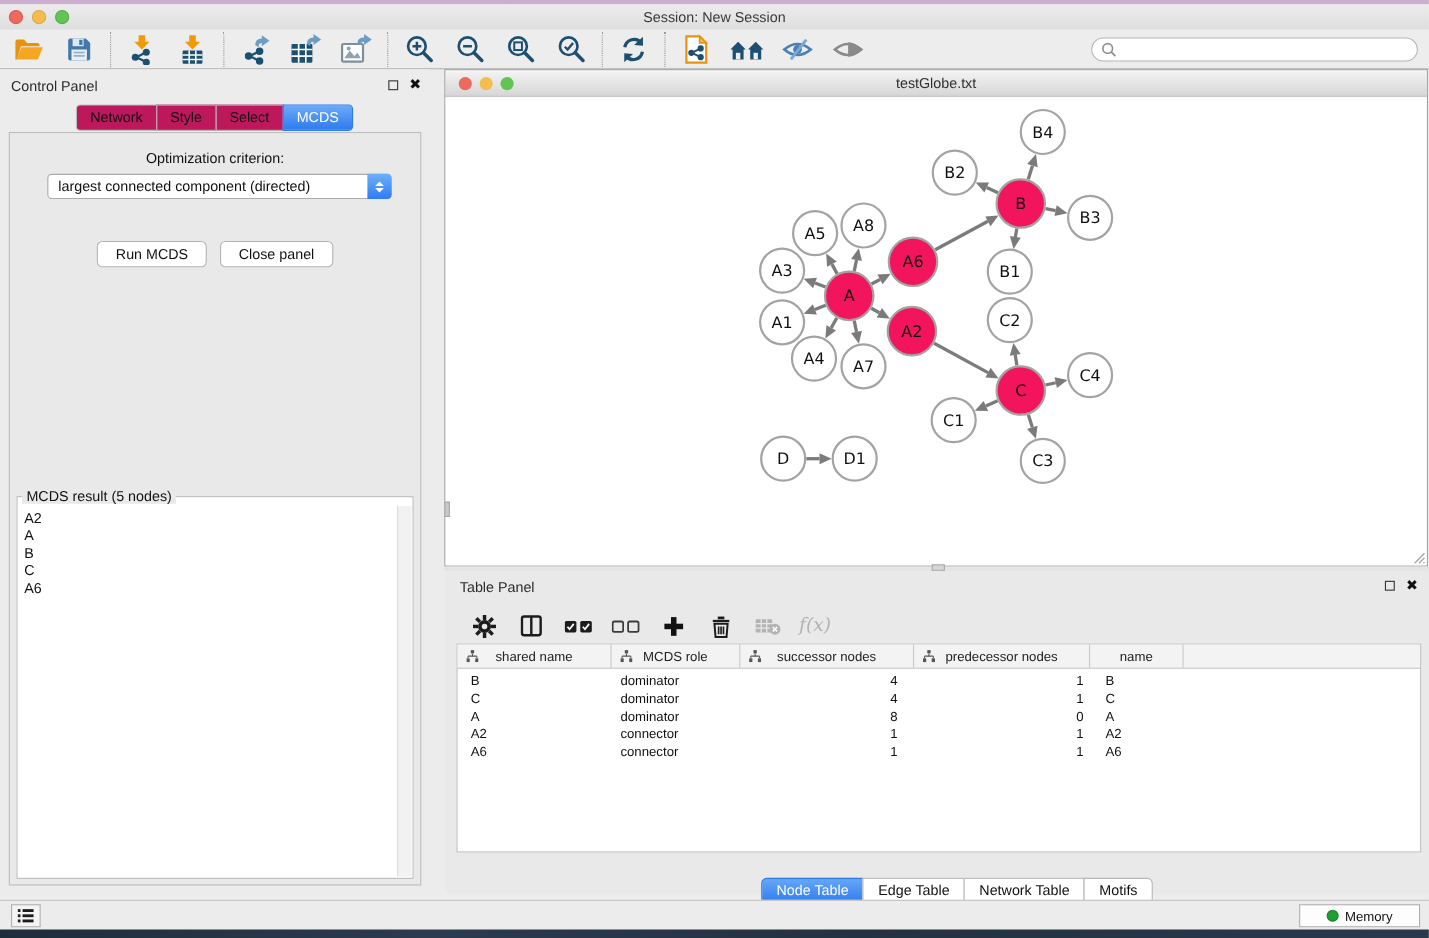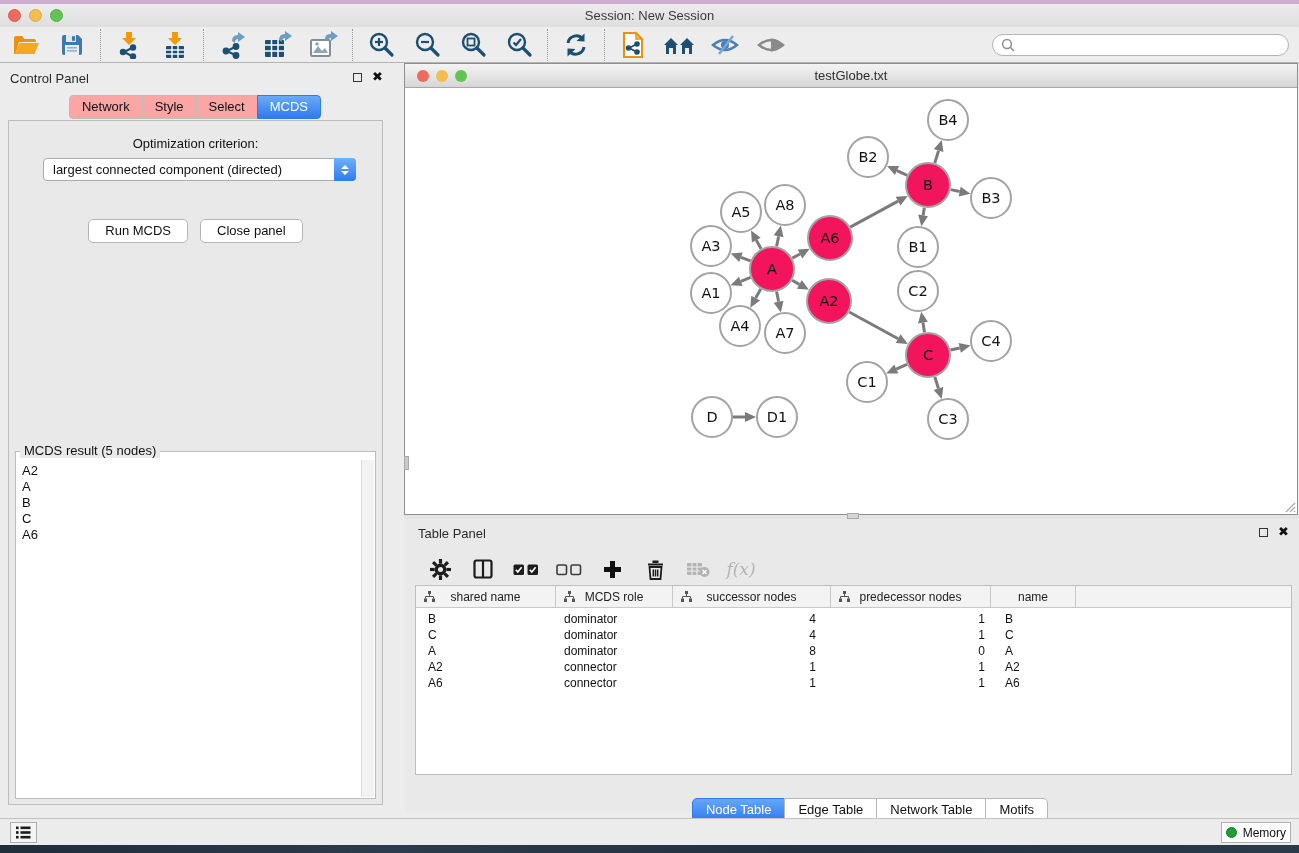--- a/index.html
+++ b/index.html
@@ -28,21 +28,21 @@
     border-radius:11px; display:flex; align-items:center; padding:0 8px; gap:5px; }
   .search-wrap input { border:none; outline:none; flex:1; font-size:12px; background:transparent; font-family:inherit;}
 
   
   .control-panel { position:absolute; left:0; top:63px; width:391px; height:749px; background:#ececec; }
   .panel-header { position:absolute; left:10px; top:8px; font-size:13px; color:#2b2b2b; }
   .panel-icons { position:absolute; right:8px; top:9px; display:flex; gap:10px; align-items:center;}
   .float-box { width:9px; height:9px; border:1.5px solid #333; display:inline-block; }
   .close-x { font-size:13px; font-weight:bold; color:#111; line-height:10px;}
   .cp-tabs { position:absolute; left:0; top:32px; width:100%; display:flex; justify-content:center; }
-  .tab { border:1px solid #bdbdbd; background:#fca5a5; padding:3px 12px 4px; font-size:13px; color:#111; margin-left:-1px;}
+  .tab { border:1px solid #bdbdbd; background:#be185d; padding:3px 12px 4px; font-size:13px; color:#111; margin-left:-1px;}
   .tab:first-child { border-radius:4px 0 0 4px; }
   .tab:last-child { border-radius:0 4px 4px 0; }
   .tab.active { background:linear-gradient(#6aaaf8,#2e7bf0); border-color:#2e7bf0; color:#fff; }
   .cp-body { position:absolute; left:8px; top:57px; width:375px; height:685px; border:1px solid #bdbdbd; background:#e9e9e9; }
   .opt-label { text-align:center; margin-top:15px; font-size:13px; color:#111; }
   .dropdown { position:absolute; left:34px; top:37px; width:313px; height:23px; background:#fff;
     border:1px solid #ababab; border-radius:4px; display:flex; align-items:center; }
   .dropdown .dd-text { flex:1; padding-left:9px; font-size:13px; color:#111; white-space:nowrap; overflow:hidden;}
   .dd-stepper { width:22px; height:23px; margin:-1px -1px -1px 0; border-radius:0 4px 4px 0;
     background:linear-gradient(#6fb0f9,#2e7bf3); display:flex; flex-direction:column; align-items:center; justify-content:center; gap:2px;}
@@ -98,21 +98,21 @@
   .seg { border:1px solid #b7b7b7; background:#fff; padding:3px 13px 4px; font-size:13px; color:#111; margin-left:-1px;}
   .seg:first-child { border-radius:5px 0 0 5px;margin-left:36px;}
   .seg:last-child { border-radius:0 5px 5px 0;}
   .seg.active { background:linear-gradient(#66a7f7,#2e7bf0); border-color:#2e7bf0; color:#fff;}
 
   
   .status-bar { position:absolute; left:0; top:818px; width:1299px; height:27px; background:#ececec; border-top:1px solid #c2c2c2;}
   .list-btn { position:absolute; left:10px; top:3px; width:27px; height:21px; background:#f4f4f4; border:1px solid #b0b0b0;
     display:flex; align-items:center; justify-content:center;}
   .memory-btn { position:absolute; right:8px; top:3px; height:21px; background:#fdfdfd; border:1px solid #b0b0b0;
-    display:flex; align-items:center; gap:6px; padding:0 4px; }
+    display:flex; align-items:center; gap:6px; padding:0 24px; }
   .mem-dot { width:11px; height:11px; border-radius:50%; background:#1e9e33; border:1px solid #178029;}
   .memory-btn span.lbl { font-size:12px; color:#111; }
   .wallpaper-bottom { position:absolute; left:0; top:845px; width:1299px; height:8px;
     background:linear-gradient(90deg,#1f2c3a,#2c3b4d 30%,#233140 60%,#2a3a4a); }
 </style>
 </head>
 <body>
 
 <div class="screen">
 

